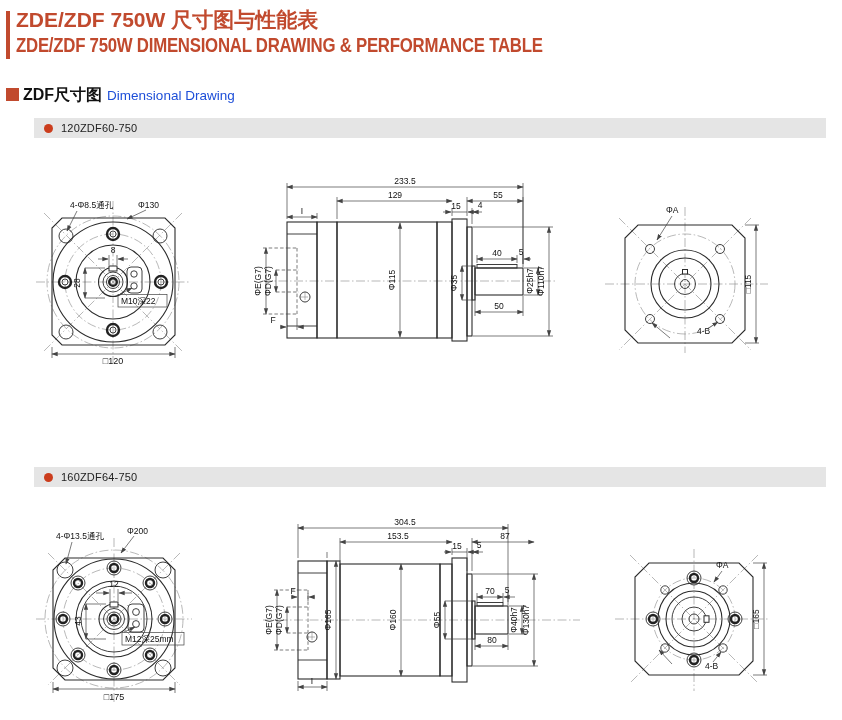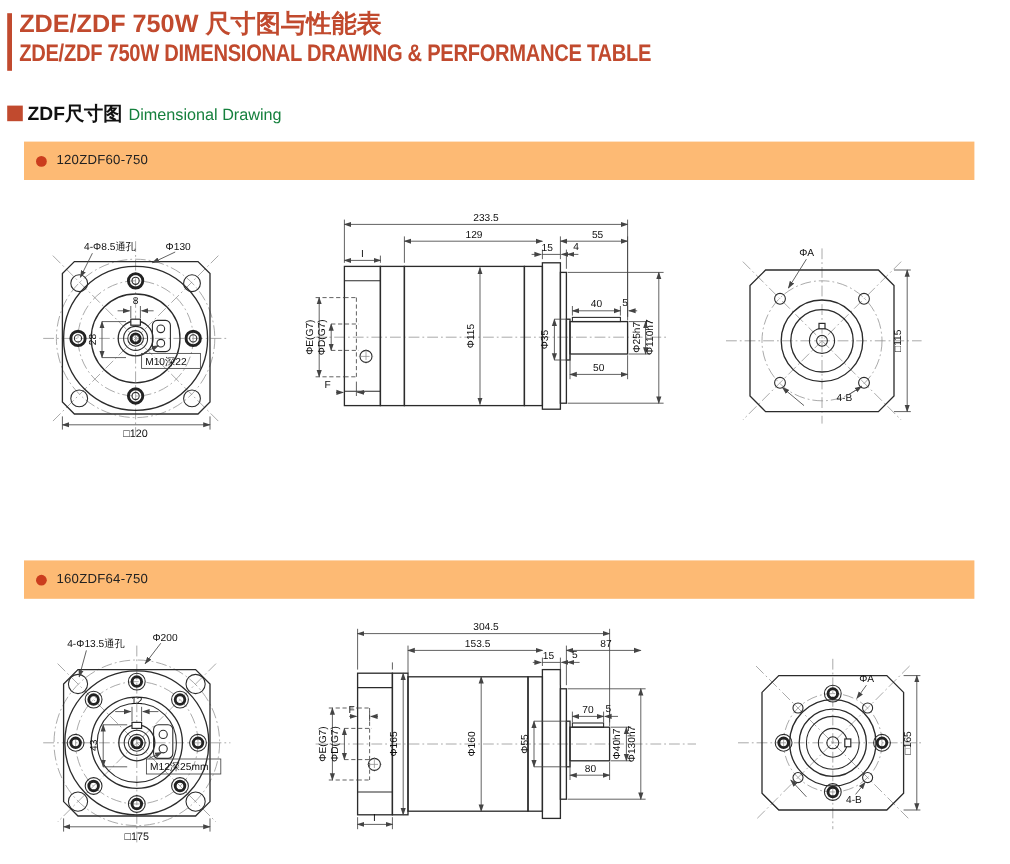--- a/index.html
+++ b/index.html
@@ -7,22 +7,22 @@
        font-family:"Liberation Sans",sans-serif;}
   .abs{position:absolute;}
   .accent-rule{left:6px;top:11px;width:4px;height:48px;background:#c14a2e;}
   .title-zh{left:16px;top:6px;font-size:21px;font-weight:bold;color:#c14a2e;white-space:nowrap;}
   .title-en{left:16px;top:34px;font-size:20px;font-weight:bold;color:#c14a2e;white-space:nowrap;
             transform:scaleX(.84);transform-origin:left top;letter-spacing:-.3px;}
   .section-head{left:6px;top:85px;font-size:16px;color:#1a1a1a;white-space:nowrap;}
   .section-sq{display:inline-block;width:13px;height:13px;background:#c14a2e;margin-right:4px;
               vertical-align:-1px;}
   .section-zh{font-weight:bold;font-size:16px;color:#111;}
-  .section-en{font-size:13.5px;color:#15803d;margin-left:5px;}
-  .model-bar{left:20px;width:792px;height:32px;background:#fdba74;display:flex;align-items:center;}
+  .section-en{font-size:13.5px;color:#1d4ed8;margin-left:5px;}
+  .model-bar{left:34px;width:792px;height:20px;background:#e5e5e5;display:flex;align-items:center;}
   .bar1{top:118px;} .bar2{top:467px;text-align:center;}
   .model-dot{width:9px;height:9px;border-radius:50%;background:#cb3d1d;margin-left:10px;flex:0 0 auto;}
   .model-name{font-size:11px;color:#222;margin-left:8px;letter-spacing:.2px;}
   svg{position:absolute;overflow:visible;}
   
   .ol{fill:none;stroke:#2b2b2b;stroke-width:1.1;}
   .ol2{fill:none;stroke:#2b2b2b;stroke-width:.9;}
   .thick{fill:none;stroke:#222;stroke-width:2.4;}
   .cl{fill:none;stroke:#888;stroke-width:.6;stroke-dasharray:9 2.5 1.5 2.5;}
   .dim{fill:none;stroke:#444;stroke-width:.7;}

